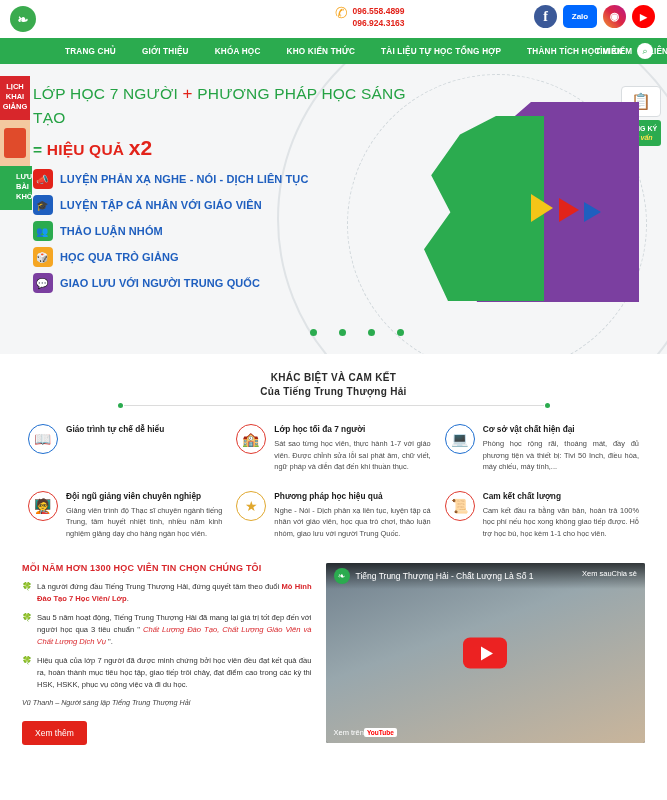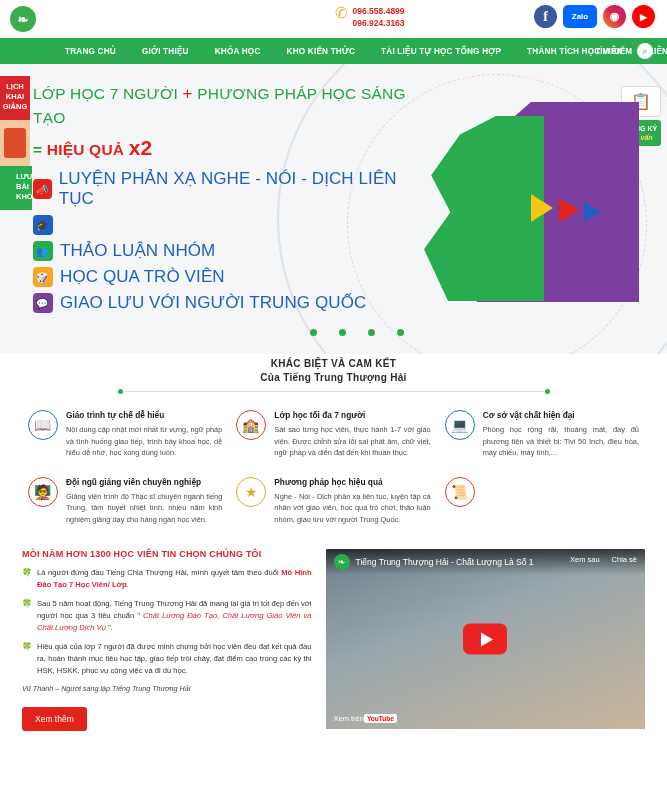--- a/index.html
+++ b/index.html
@@ -98,42 +98,42 @@
     position: absolute; left: 33px; top: 18px; width: 380px;
   }
   .hl1 { font-size: 15.5px; font-weight: normal; color: #25a244; line-height: 24px; letter-spacing:.2px;}
   .hl1 .plus { color: #e2231a; font-size: 17px; }
   .hl2 { margin-top: 6px; font-size: 15.5px; font-weight: bold; color: #e2231a; letter-spacing:.2px;}
   .hl2 .eq { color: #25a244; }
   .hl2 .x2 { font-size: 21px; }
   .bullets { margin-top: 9px; display: flex; flex-direction: column; gap: 6px; }
   .bline { display: flex; align-items: center; gap: 7px; }
   .bicon { width: 20px; height: 20px; border-radius: 4px; display:flex; align-items:center; justify-content:center; color:#fff; font-size:10px;}
-  .btxt { font-size: 17px; font-weight: normal; color: #1f5fbf; letter-spacing:.1px;}
+  .btxt { font-size: 11px; font-weight: bold; color: #1f5fbf; letter-spacing:.1px;}
 
   
   .faces { position: absolute; right: 18px; top: 38px; width: 260px; height: 230px; }
   .face-purple {
     position:absolute; right: 10px; top: 0; width: 180px; height: 200px;
     background: #7b3fa0;
     clip-path: polygon(40% 0,100% 0,100% 100%,10% 100%,0 70%,18% 52%,5% 34%,22% 14%);
   }
   .face-green {
     position:absolute; right: 105px; top: 14px; width: 120px; height: 185px;
     background: #2bab4f;
     clip-path: polygon(60% 0,100% 0,100% 100%,20% 100%,0 72%,22% 52%,6% 32%,30% 10%);
   }
   .tri-y { position:absolute; right:96px; top:92px; width:0;height:0;border-top:14px solid transparent;border-bottom:14px solid transparent;border-left:22px solid #f5c518;}
   .tri-r { position:absolute; right:70px; top:96px; width:0;height:0;border-top:12px solid transparent;border-bottom:12px solid transparent;border-left:20px solid #e2231a;}
   .tri-b { position:absolute; right:48px; top:100px; width:0;height:0;border-top:10px solid transparent;border-bottom:10px solid transparent;border-left:17px solid #1f5fbf;}
   .dot-line { position:absolute; left: 310px; bottom: 18px; display:flex; gap: 22px; align-items:center;}
   .dot { width:7px;height:7px;border-radius:50%;background:#2bab4f;}
 
   
-  .sec-title { text-align:center; margin-top: 4px; }
+  .sec-title { text-align:center; margin-top: 18px; }
   .sec-title .l1 { font-size: 10px; font-weight: bold; color:#2a2a2a; letter-spacing:.3px;}
   .sec-title .l2 { font-size: 10px; font-weight: bold; color:#2a2a2a; margin-top:3px; letter-spacing:.3px;}
   .sec-rule { width: 420px; height:1px; background:#dcdcdc; margin: 8px auto 0; position:relative;}
   .sec-rule:before,.sec-rule:after{content:"";position:absolute;top:-2px;width:5px;height:5px;border-radius:50%;background:#2bab4f;}
   .sec-rule:before{left:-6px;} .sec-rule:after{right:-6px;}
 
   
   .features { margin: 18px 28px 0; display: grid; grid-template-columns: repeat(3, 1fr); gap: 18px 14px; }
   .feat { display: flex; gap: 8px; }
   .feat-ic {
@@ -164,21 +164,21 @@
   .video {
     width: 320px; height: 180px; background:#3b3f44; position:relative; overflow:hidden; border-radius:2px;
   }
   .vid-photo { position:absolute; inset:0; background: linear-gradient(160deg,#6f7f8c 0%, #98a7ad 40%, #c9b59b 100%); }
   .vid-top {
     position:absolute; left:0; right:0; top:0; height: 26px;
     background: linear-gradient(#000000aa, #00000000); display:flex; align-items:center; gap:6px; padding: 0 8px;
   }
   .vid-logo { width:16px;height:16px;border-radius:50%;background:#2bab4f;display:flex;align-items:center;justify-content:center;color:#fff;font-size:9px;}
   .vid-title { color:#fff; font-size: 8.5px; }
-  .vid-topright { position:absolute; right:8px; top:6px; display:flex; gap:12px; color:#fff; font-size:7.5px; align-items:center;}
+  .vid-topright { position:absolute; right:8px; top:6px; display:flex; gap:0; color:#fff; font-size:7.5px; align-items:center;}
   .play-btn {
     position:absolute; left: 50%; top: 50%; transform: translate(-50%,-50%);
     width: 44px; height: 31px; background:#ff0000cc; border-radius:7px;
     display:flex; align-items:center; justify-content:center;
   }
   .play-tri { width:0;height:0;border-top:7px solid transparent;border-bottom:7px solid transparent;border-left:12px solid #fff;margin-left:3px;}
   .vid-bottom { position:absolute; left:0; right:0; bottom:0; height: 22px; display:flex; align-items:center; padding: 0 8px; }
   .watch-yt { color:#fff; font-size: 7.5px; display:flex; align-items:center; }
   .yt-mini { background:#fff; color:#ff0000; font-size:6.5px; font-weight:bold; padding:1px 3px; border-radius:2px;}
 </style>
@@ -265,28 +265,29 @@
         <span class="x2">x2</span>
       </div>
 
       <div class="bullets">
         <div class="bline">
           <span class="bicon" style="background:#e2231a">📣</span>
           <span class="btxt">LUYỆN PHẢN XẠ NGHE - NÓI - DỊCH LIÊN TỤC</span>
         </div>
         <div class="bline">
           <span class="bicon" style="background:#1f5fbf">🎓</span>
+          <span class="btxt">LUYỆN TẬP CÁ NHÂN VỚI GIÁO VIÊN</span>
         </div>
         <div class="bline">
           <span class="bicon" style="background:#2bab4f">👥</span>
           <span class="btxt">THẢO LUẬN NHÓM</span>
         </div>
         <div class="bline">
           <span class="bicon" style="background:#f5a623">🎲</span>
-          <span class="btxt">HỌC QUA TRÒ VIÊN</span>
+          <span class="btxt">HỌC QUA TRÒ GIẢNG</span>
         </div>
         <div class="bline">
           <span class="bicon" style="background:#7b3fa0">💬</span>
           <span class="btxt">GIAO LƯU VỚI NGƯỜI TRUNG QUỐC</span>
         </div>
       </div>
     </div>
 
     <div class="dot-line">
       <span class="dot"></span>
@@ -301,21 +302,20 @@
     <div class="l2">Của Tiếng Trung Thượng Hải</div>
     <div class="sec-rule"></div>
   </div>
 
   <div class="features">
 
     <div class="feat">
       <div class="feat-ic blue">📖</div>
       <div>
         <div class="feat-h">Giáo trình tự chế dễ hiểu</div>
-        <div class="feat-p">Nội dung cập nhật mới nhất từ vựng, ngữ pháp và tình huống giao tiếp, trình bày khoa học, dễ hiểu dễ nhớ, học xong dùng luôn.</div>
       </div>
     </div>
 
     <div class="feat">
       <div class="feat-ic">🏫</div>
       <div>
         <div class="feat-h">Lớp học tối đa 7 người</div>
         <div class="feat-p">Sát sao từng học viên, thực hành 1-7 với giáo viên. Được chỉnh sửa lỗi sai phát âm, chữ viết, ngữ pháp và diễn đạt đến khi thuần thục.</div>
       </div>
     </div>
@@ -339,32 +339,36 @@
     <div class="feat">
       <div class="feat-ic gold">★</div>
       <div>
         <div class="feat-h">Phương pháp học hiệu quả</div>
         <div class="feat-p">Nghe - Nói - Dịch phản xạ liên tục, luyện tập cá nhân với giáo viên, học qua trò chơi, thảo luận nhóm, giao lưu với người Trung Quốc.</div>
       </div>
     </div>
 
     <div class="feat">
       <div class="feat-ic">📜</div>
+      <div>
+        <div class="feat-h">Cam kết chất lượng</div>
+        <div class="feat-p">Cam kết đầu ra bằng văn bản, hoàn trả 100% học phí nếu học xong không giao tiếp được. Hỗ trợ học bù, học kèm 1-1 cho học viên.</div>
+      </div>
     </div>
 
   </div>
 
   <div class="test-wrap">
     <div class="test-left">
       <div class="test-title">MỖI NĂM HƠN 1300 HỌC VIÊN TIN CHỌN CHÚNG TÔI</div>
 
       <div class="test-li">
         <span class="leaf">🍀</span>
         <div class="test-p">
-          <span>Là người đứng đầu Tiếng Chia Thượng Hải, mình quyết tâm theo đuổi </span><b>Mô Hình Đào Tạo 7 Học Viên/ Lớp</b><span>.</span>
+          <span>Là người đứng đầu Tiếng Trung Thượng Hải, đứng quyết tâm theo đuổi </span><b>Mô Hình Đào Tạo 7 Học Viên/ Lớp</b><span>.</span>
         </div>
       </div>
 
       <div class="test-li">
         <span class="leaf">🍀</span>
         <div class="test-p">
           <span>Sau 5 năm hoạt động, Tiếng Trung Thượng Hải đã mang lại giá trị tốt đẹp đến với người học qua 3 tiêu chuẩn " </span><i>Chất Lượng Đào Tạo, Chất Lượng Giáo Viên và Chất Lượng Dịch Vụ</i><span> ".</span>
         </div>
       </div>
 

